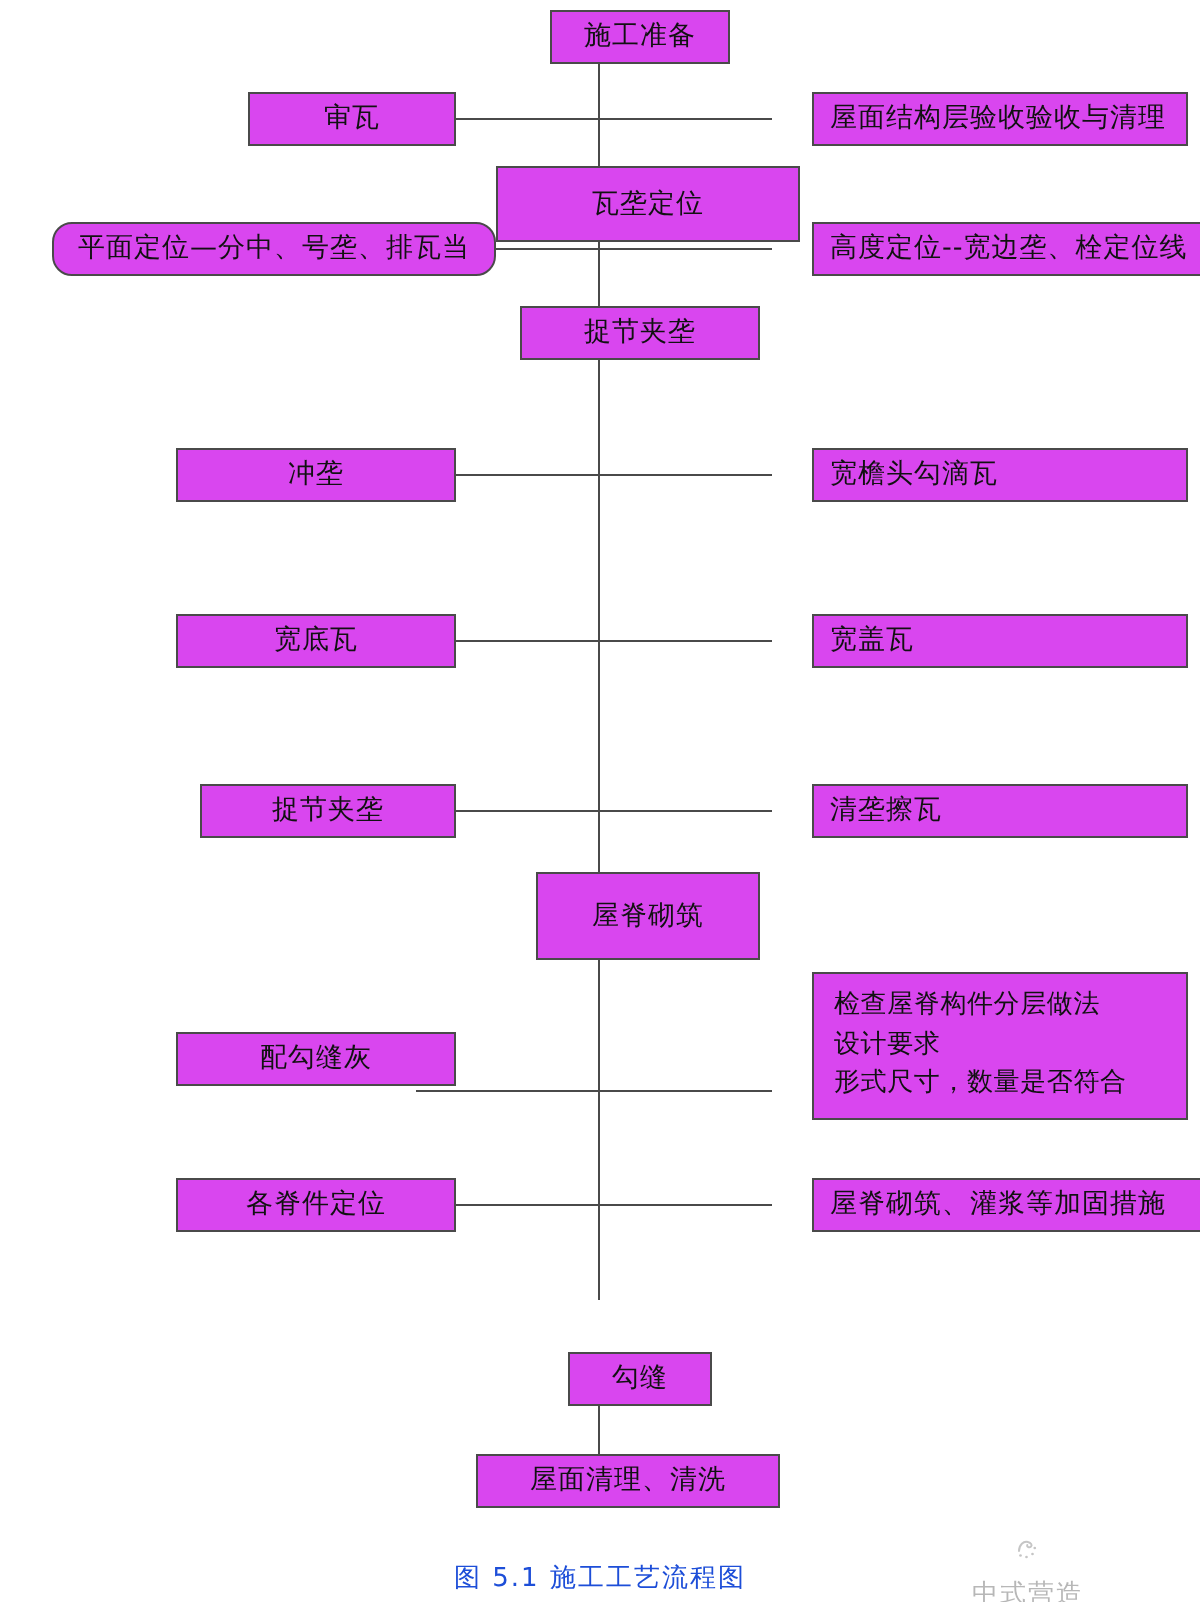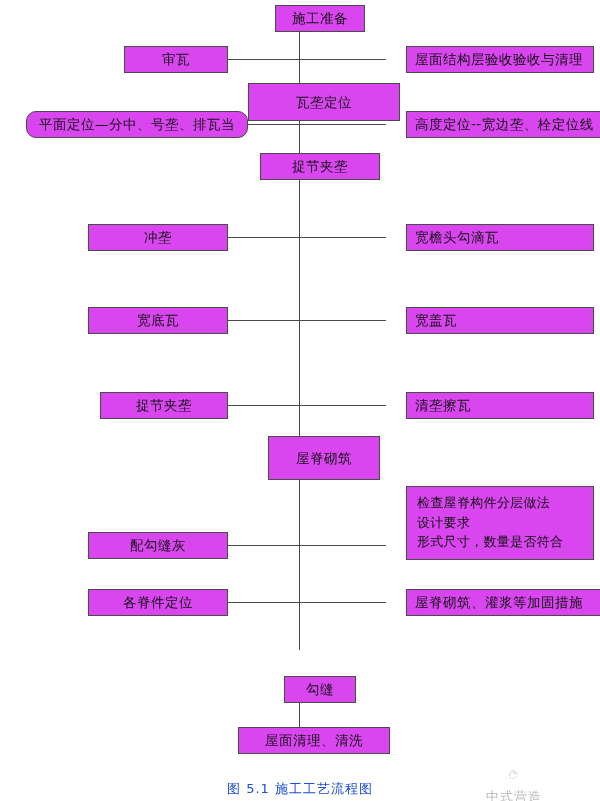--- a/index.html
+++ b/index.html
@@ -124,21 +124,21 @@
   <div class="box left-text" style="left:386px;top:392px;width:188px;height:27px;">清垄擦瓦</div>
 
   <div class="box" style="left:248px;top:436px;width:112px;height:44px;">屋脊砌筑</div>
 
   <div class="box multiline" style="left:386px;top:486px;width:188px;height:74px;">
     <span>检查屋脊构件分层做法</span>
     <span>设计要求</span>
     <span>形式尺寸，数量是否符合</span>
   </div>
 
-  <div class="box" style="left:68px;top:532px;width:140px;height:27px;">配勾缝灰</div>
+  <div class="box" style="left:68px;top:516px;width:140px;height:27px;">配勾缝灰</div>
 
   <div class="box" style="left:68px;top:589px;width:140px;height:27px;">各脊件定位</div>
 
   <div class="box left-text" style="left:386px;top:589px;width:206px;height:27px;">屋脊砌筑、灌浆等加固措施</div>
 
   <div class="box" style="left:264px;top:676px;width:72px;height:27px;">勾缝</div>
 
   <div class="box" style="left:218px;top:727px;width:152px;height:27px;">屋面清理、清洗</div>
 
   <div id="caption" style="top:780px;">图 5.1   施工工艺流程图</div>

